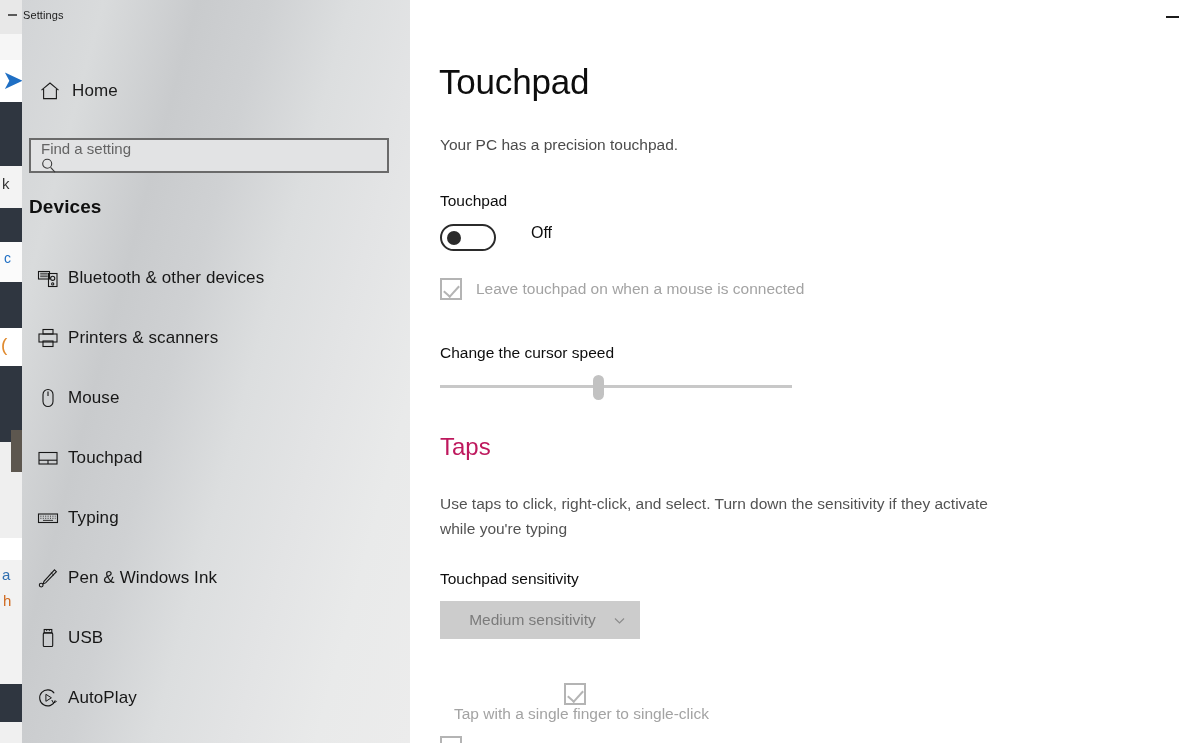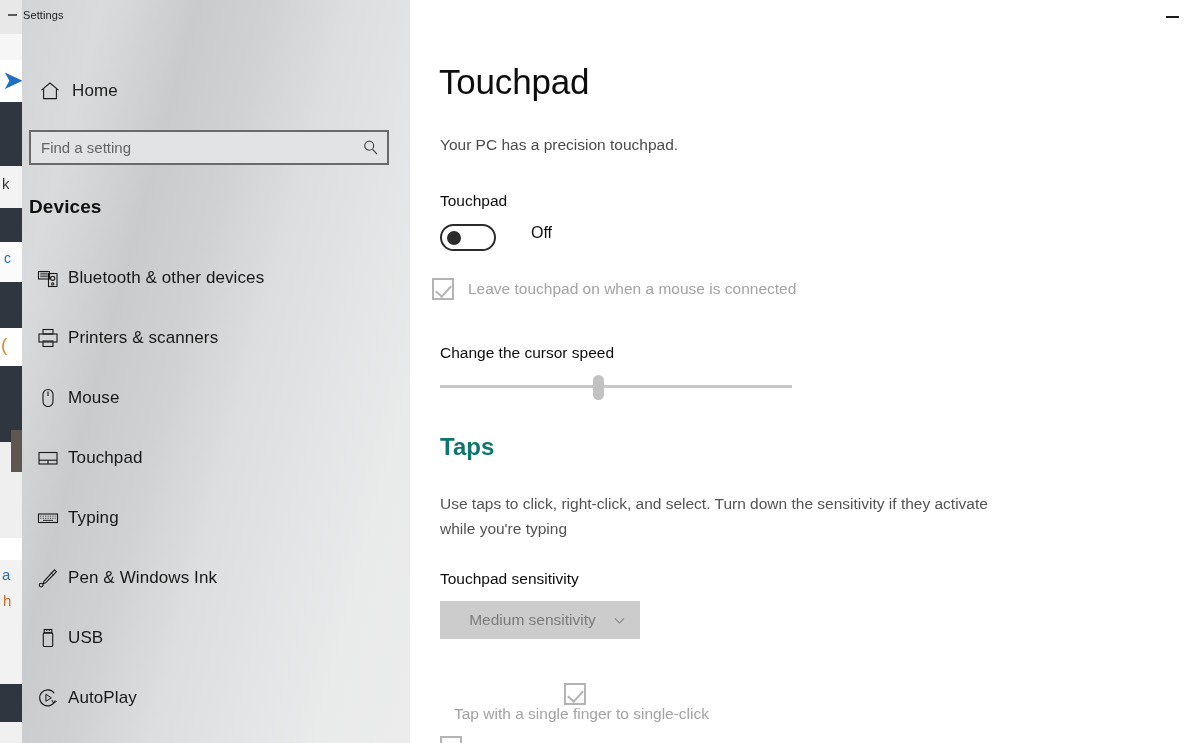--- a/index.html
+++ b/index.html
@@ -123,25 +123,25 @@
     width: 44px; display: flex; align-items: center; justify-content: center;
     color: #1b1b1b;
   }
   #home-item .nav-label {
     font-size: 17px; color: #1b1b1b; letter-spacing: .1px;
   }
 
   
   #search-box {
     position: absolute;
-    left: 7px; top: 130px;
+    left: 7px; top: 138px;
     width: 360px; height: 35px;
     background: #e2e3e4;
     border: 2px solid #6a6a6a;
-    display: flex; align-items: center;
+    display: flex; align-items: flex-start; flex-direction: column;
   }
   #search-input {
     flex: 1;
     border: none; outline: none; background: transparent;
     font-family: "Liberation Sans", sans-serif;
     font-size: 15px; color: #3a3a3a;
     padding: 0 8px 0 10px;
   }
   #search-input::placeholder { color: #646464; opacity: 1; }
   #search-icon-wrap {
@@ -256,21 +256,21 @@
     border: solid #b4b4b4;
     border-width: 0 2px 2px 0;
     transform: rotate(42deg);
   }
   .checkbox-label {
     margin-left: 14px;
     font-size: 15.5px; color: #a3a3a3;
     white-space: nowrap;
   }
 
-  #leave-on-row { left: 22px; top: 278px; }
+  #leave-on-row { left: 30px; top: 278px; }
   #single-click-row { left: 30px; top: 683px; flex-direction: column; }
 
   #bottom-partial-checkbox {
     position: absolute;
     left: 30px; top: 736px;
     width: 22px; height: 22px;
     border: 2px solid #b4b4b4;
     background: #ffffff;
   }
 
@@ -297,21 +297,21 @@
     top: 1px;
     width: 11px; height: 25px;
     border-radius: 6px;
     background: #c2c2c2;
   }
 
   
   #taps-heading {
     position: absolute;
     left: 30px; top: 433px;
-    font-size: 24px; font-weight: 700; color: #0f766e;
+    font-size: 24px; font-weight: 400; color: #be185d;
   }
   #taps-description {
     position: absolute;
     left: 30px; top: 491px;
     width: 566px;
     font-size: 15.5px; line-height: 25px; color: #535353;
   }
   #sensitivity-label {
     position: absolute;
     left: 30px; top: 570px;

